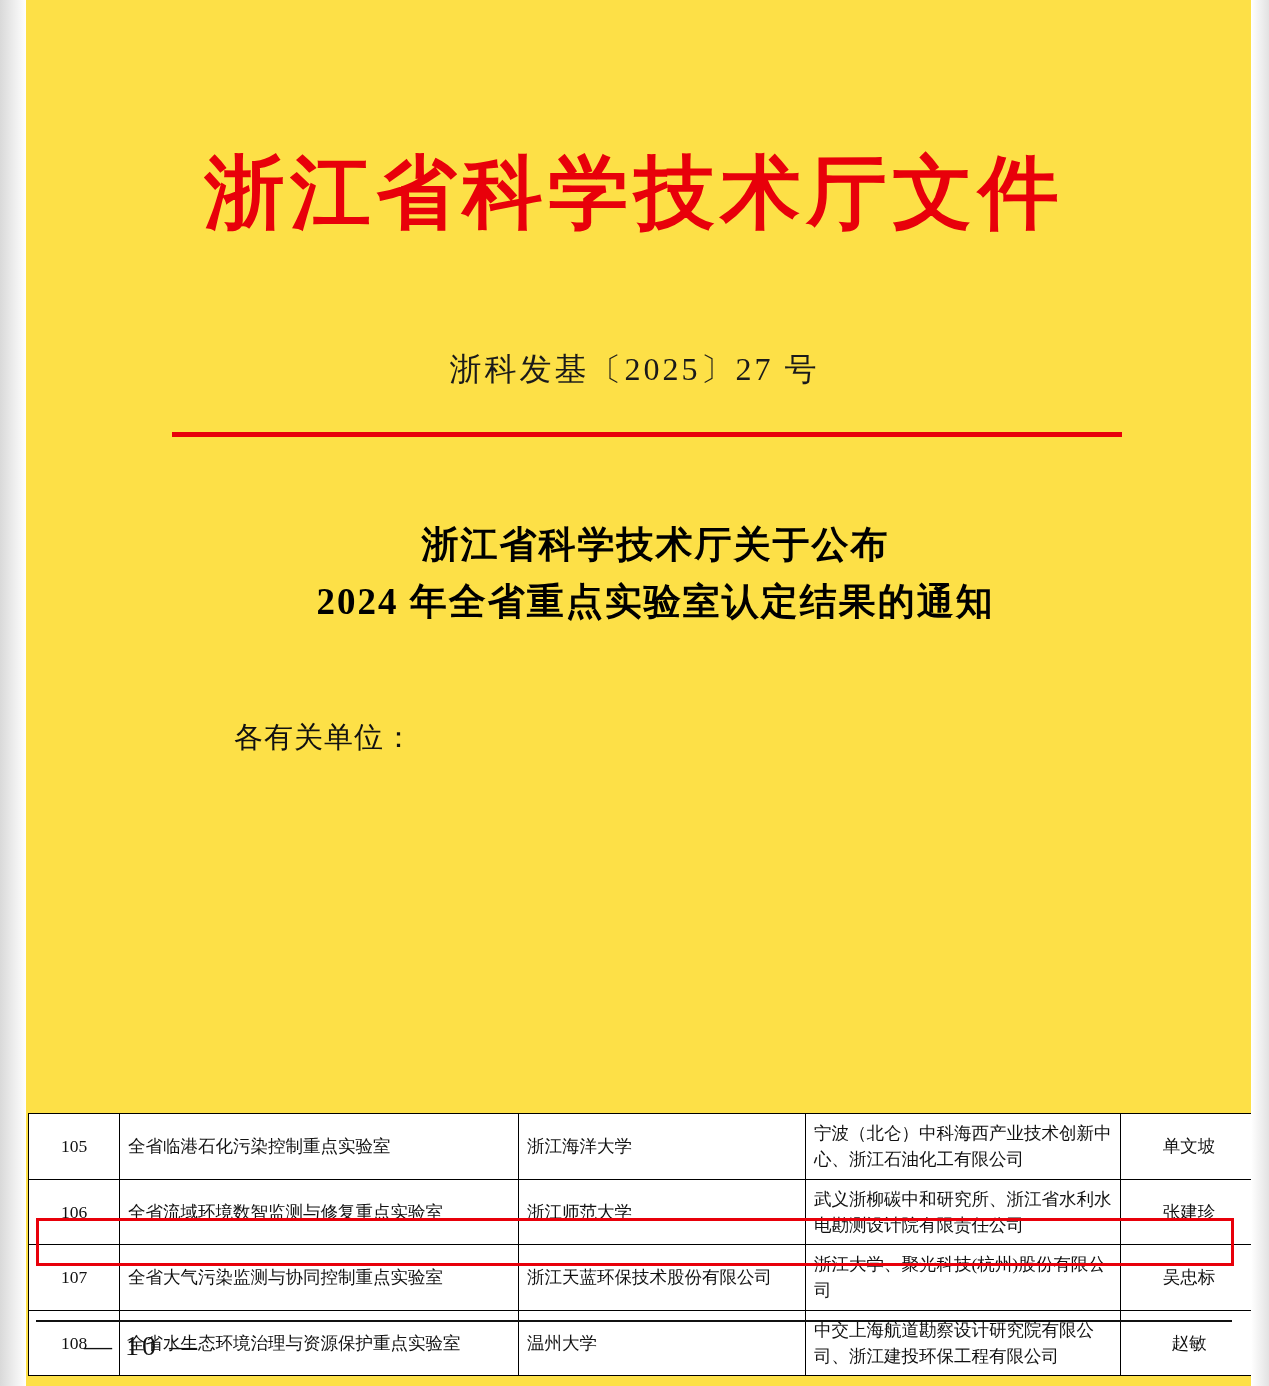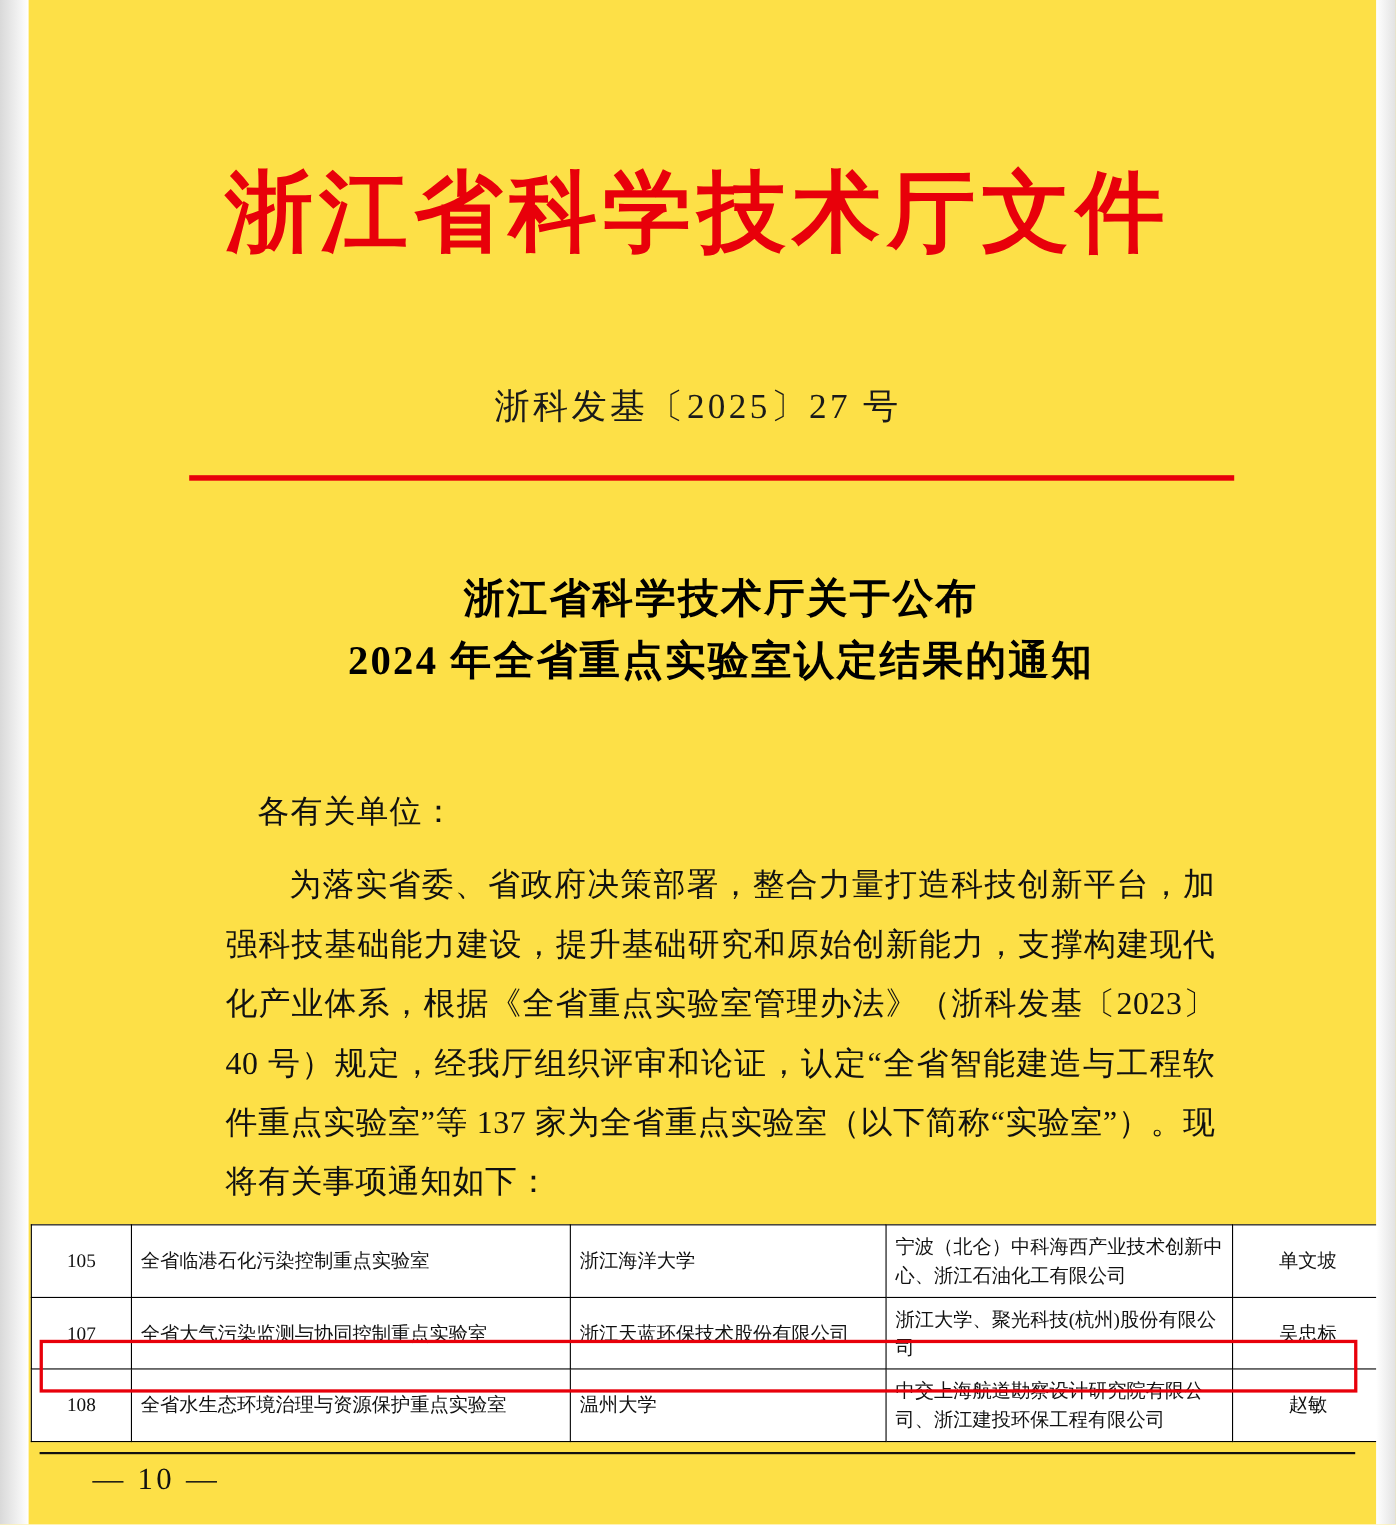--- a/index.html
+++ b/index.html
@@ -173,31 +173,37 @@
 
   <div class="red-rule"></div>
 
   <div class="notice-title">
     <div>浙江省科学技术厅关于公布</div>
     <div>2024 年全省重点实验室认定结果的通知</div>
   </div>
 
   <div class="salutation">各有关单位：</div>
 
-  <div class="body-text">为落实省委、省政府决策部署，整合力量打造科技创新平台，加强科技基础能力建设，提升基础研究和原始创新能力，支撑构建现代化产业体系，根据《全省重点实验室管理办法》（浙科发基〔2023〕40 号）规定，经我厅组织评审和论证，认定“全省智能建造与工程软件重点实验室”等 137 家为全省重点实验室（以下简称“实验室”）。现将有关事项通知如下：</div>
 
   <table class="results">
     <tbody>
       <tr>
         <td class="c-no">105</td>
         <td class="c-lab">全省临港石化污染控制重点实验室</td>
         <td class="c-host">浙江海洋大学</td>
         <td class="c-partner">宁波（北仑）中科海西产业技术创新中心、浙江石油化工有限公司</td>
         <td class="c-person">单文坡</td>
       </tr>
+      <tr>
+        <td class="c-no">106</td>
+        <td class="c-lab">全省流域环境数智监测与修复重点实验室</td>
+        <td class="c-host">浙江师范大学</td>
+        <td class="c-partner">武义浙柳碳中和研究所、浙江省水利水电勘测设计院有限责任公司</td>
+        <td class="c-person">张建珍</td>
+      </tr>
       <tr class="highlight">
         <td class="c-no">107</td>
         <td class="c-lab">全省大气污染监测与协同控制重点实验室</td>
         <td class="c-host">浙江天蓝环保技术股份有限公司</td>
         <td class="c-partner">浙江大学、聚光科技(杭州)股份有限公司</td>
         <td class="c-person">吴忠标</td>
       </tr>
       <tr>
         <td class="c-no">108</td>
         <td class="c-lab">全省水生态环境治理与资源保护重点实验室</td>

